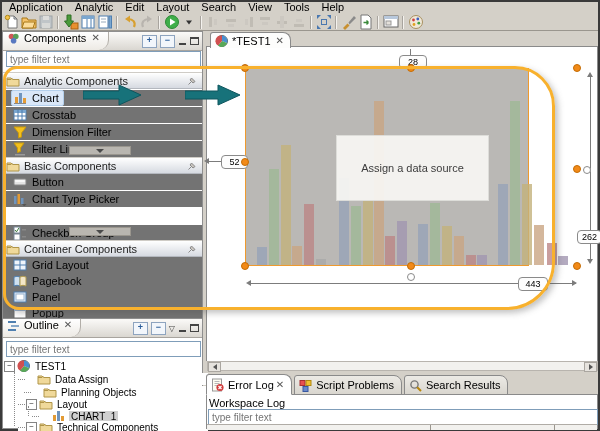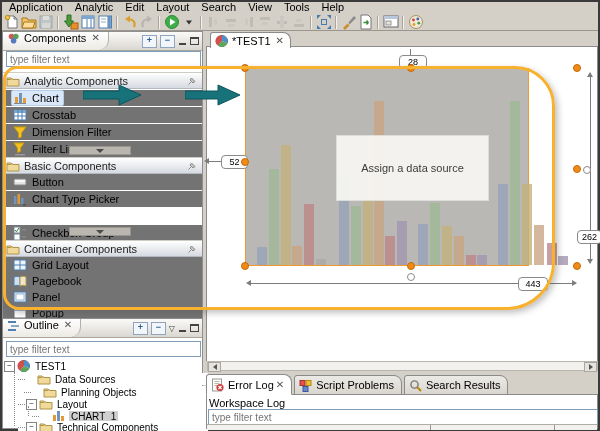--- a/index.html
+++ b/index.html
@@ -506,21 +506,21 @@
       </div>
       <div class="trow" style="top: 373px; left: 14px;">
         <span class="dotln"></span>
         <span class="spacer"></span>
         <span>
           <svg width="14" height="14" viewBox="0 0 14 14">
             <path d="M1 4 L1 12 L13 12 L13 5.5 L6.5 5.5 L5 4 Z" fill="#f0d99a" stroke="#b09548"></path>
             <path d="M1 5.5 L5 5.5 L6.5 4" fill="none" stroke="#b09548"></path>
           </svg>
         </span>
-        <span class="lbl">Data Sources</span>
+        <span class="lbl">Data Assign</span>
       </div>
       <div class="trow" style="top: 386px; left: 20px;">
         <span class="dotln"></span>
         <span class="spacer"></span>
         <span>
           <svg width="14" height="14" viewBox="0 0 14 14">
             <path d="M1 4 L1 12 L13 12 L13 5.5 L6.5 5.5 L5 4 Z" fill="#f0d99a" stroke="#b09548"></path>
             <path d="M1 5.5 L5 5.5 L6.5 4" fill="none" stroke="#b09548"></path>
           </svg>
         </span>

